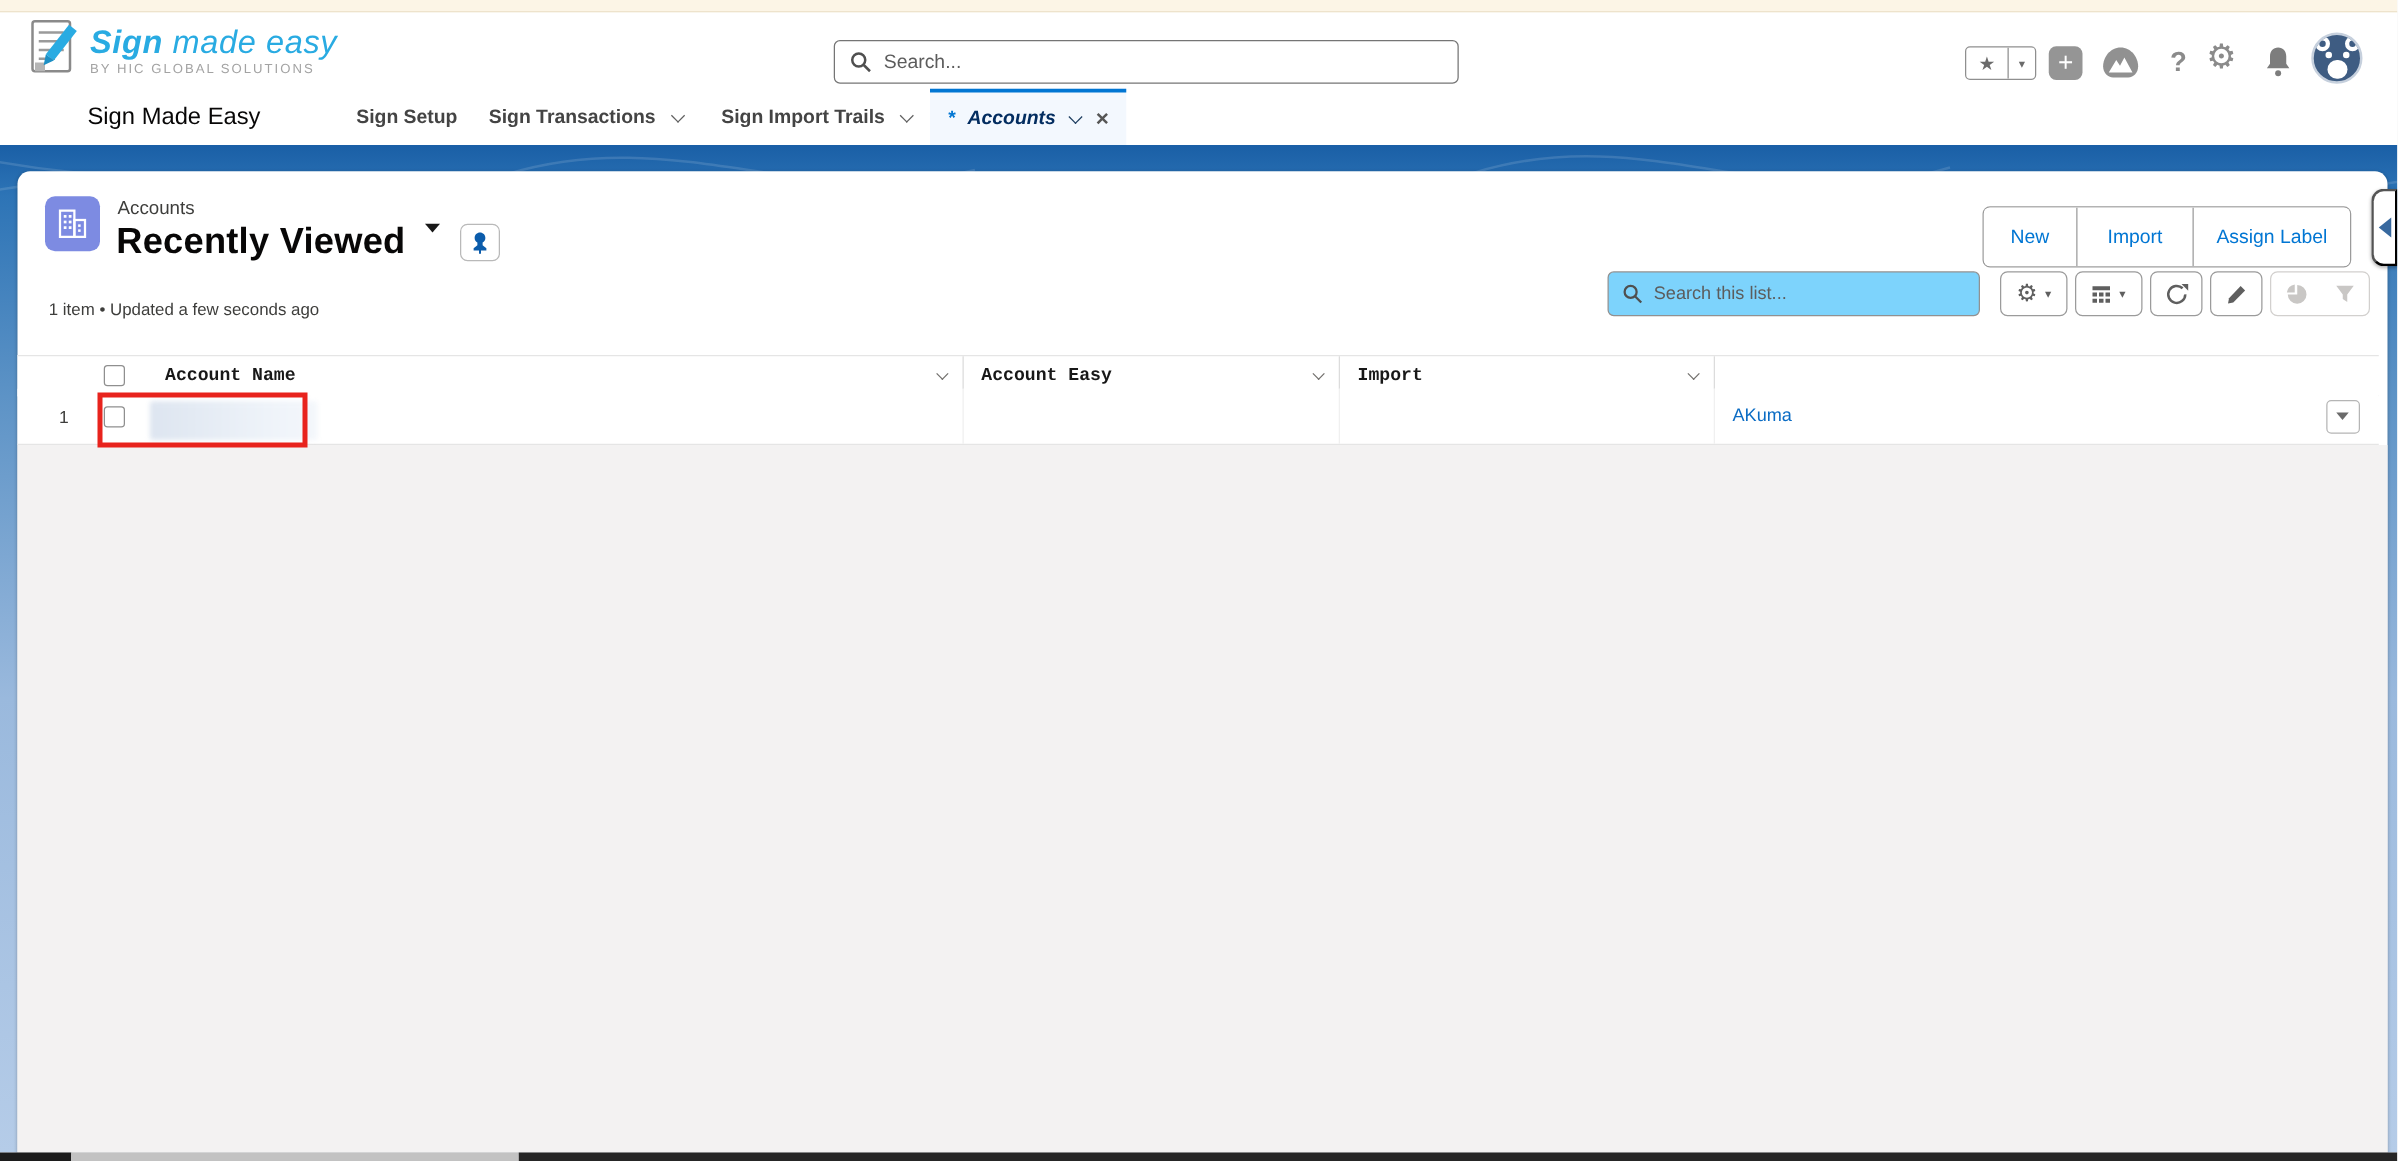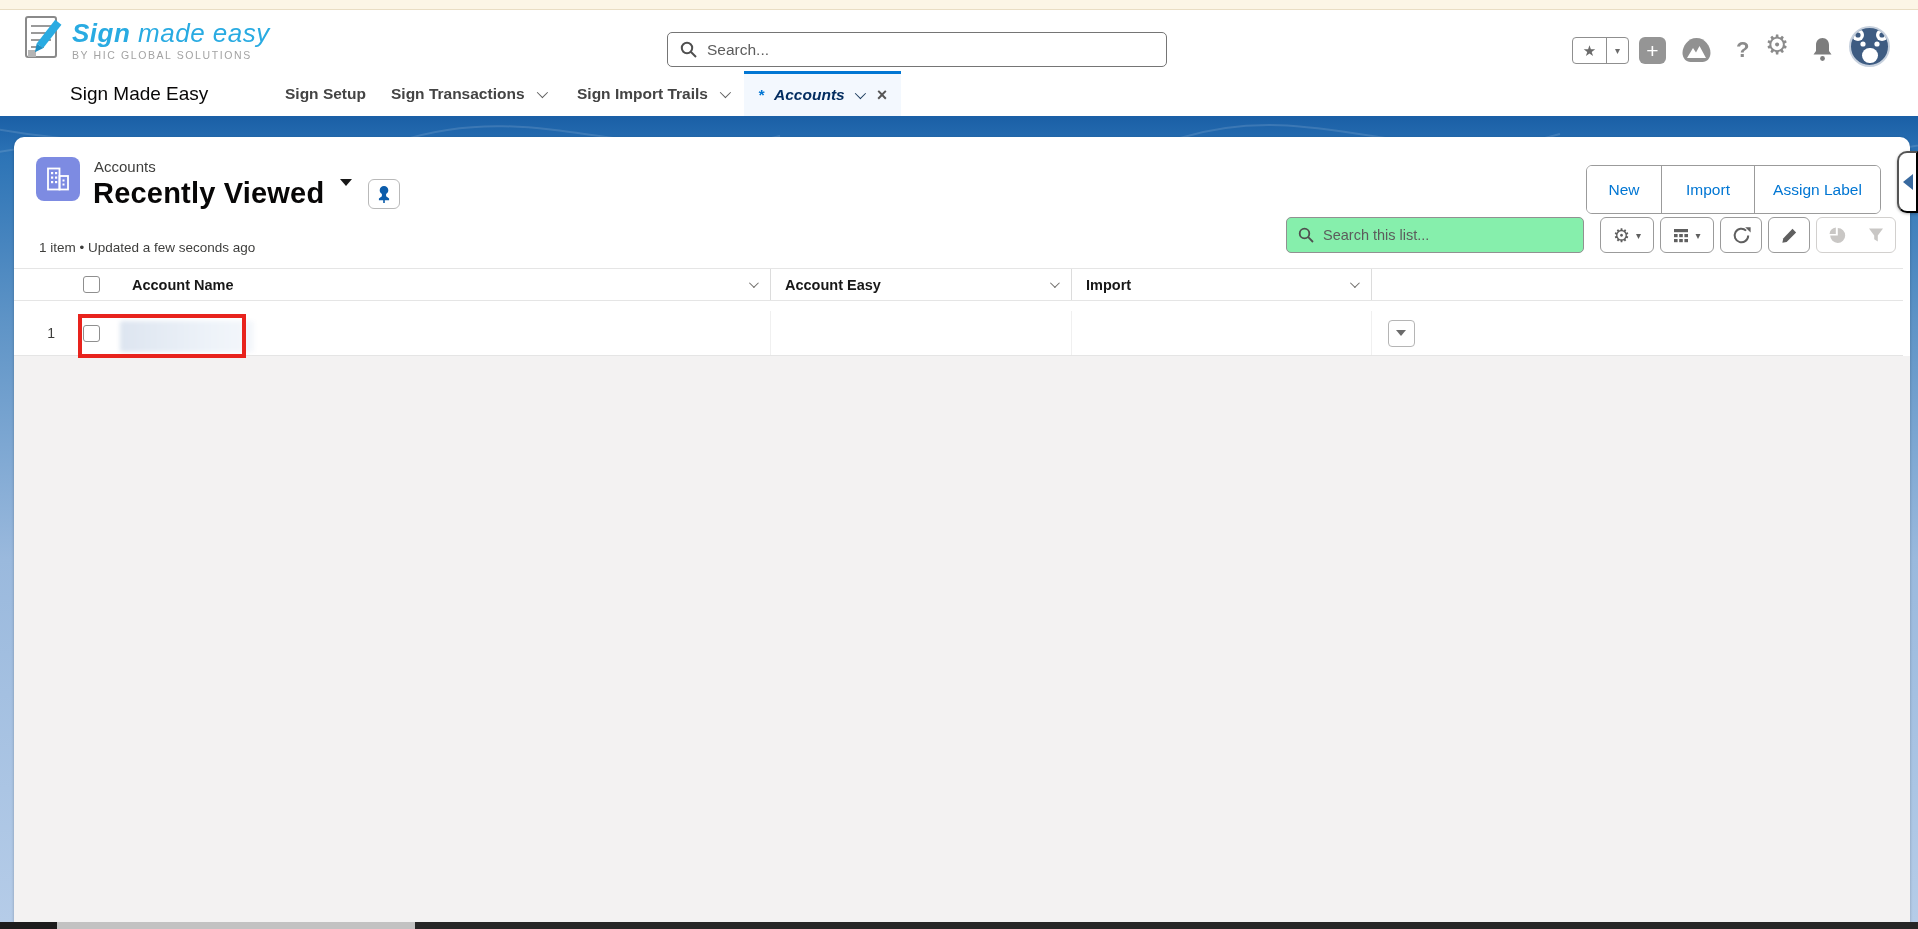--- a/index.html
+++ b/index.html
@@ -39,31 +39,31 @@
   .objicon { left:22px; top:20px; width:44px; height:44px; background:#7d8be2; border-radius:8px; display:flex; align-items:center; justify-content:center; }
   .objlabel { left:80px; top:21px; font-size:15px; color:#3e3e3c; }
   .lvrow { left:79px; top:40px; display:flex; align-items:center; gap:14px; }
   .lvname { font-size:29px; font-weight:bold; color:#080707; letter-spacing:.2px; }
   .tri { width:0; height:0; border-left:6px solid transparent; border-right:6px solid transparent; border-top:7px solid #181818; }
   .pinbtn { width:32px; height:30px; border:1px solid #b9b9b9; border-radius:6px; background:#fff; display:flex; align-items:center; justify-content:center; cursor:pointer; }
   .actions { left:1572px; top:28px; height:49px; display:flex; border:1px solid #9b9b9b; border-radius:6px; overflow:hidden; background:#fff; }
   .actions button { border:none; background:#fff; color:#0176d3; font-size:15.5px; font-family:inherit; cursor:pointer; height:100%; }
   .actions button + button { border-left:1px solid #9b9b9b; }
   .status { left:25px; top:103px; font-size:13.5px; color:#3e3e3c; }
-  .lsearch { left:1272px; top:80px; width:298px; height:36px; border:1px solid #919191; border-radius:5px; background:#86efac; display:flex; align-items:center; padding:0 11px; gap:9px; }
+  .lsearch { left:1272px; top:80px; width:298px; height:36px; border:1px solid #919191; border-radius:5px; background:#7dd3fc; display:flex; align-items:center; padding:0 11px; gap:9px; }
   .lsearch input { border:none; outline:none; flex:1; font-size:14.5px; color:#333; font-family:inherit; background:transparent; }
   .lsearch input::placeholder { color:#5c5c5c; }
   .tbtn { top:80px; height:36px; background:#fff; border:1px solid #9b9b9b; border-radius:6px; display:flex; align-items:center; justify-content:center; gap:6px; cursor:pointer; }
   .tbtn .caret { font-size:10px; color:#5f5f5f; }
   .tgroup { left:1802px; top:80px; width:80px; height:36px; display:flex; border:1px solid #d2d0ce; border-radius:6px; background:#fff; }
   .tgroup .cell { flex:1; display:flex; align-items:center; justify-content:center; }
   .tgroup .cell + .cell { border-left:1px solid #d2d0ce; }
 
   
-  .thead { left:0; top:131px; width:1889px; height:33px; display:flex; border-top:1px solid #e5e5e5; border-bottom:1px solid #e5e5e5; background:#fff; align-items:center; }
+  .thead { left:0; top:147px; width:1889px; height:33px; display:flex; border-top:1px solid #e5e5e5; border-bottom:1px solid #e5e5e5; background:#fff; align-items:center;font-family:Liberation Mono, monospace; }
   .trow  { left:0; top:174px; width:1889px; height:45px; display:flex; border-bottom:1px solid #e5e5e5; background:#fff; align-items:center; }
   .c-num { width:50px; display:flex; justify-content:flex-end; padding-right:9px; }
   .c-chk { width:54px; display:flex; justify-content:center; }
   .c-name { width:653px; } .c-site { width:301px; } .c-phone { width:300px; } .c-owner { width:473px; }
   .c-act { width:58px; display:flex; justify-content:center; }
   .hcell { display:flex; align-items:center; justify-content:space-between; padding:0 14px; font-size:14.5px; font-weight:bold; color:#181818; height:100%; }
   .hdiv { border-right:1px solid #dcdcdc; }
   .rdiv { border-right:1px solid #f0f0f0; }
   .cellpad { padding:0 14px; font-size:14.5px; color:#181818; }
   .cbox { width:17px; height:17px; border:1.5px solid #8f8f8f; border-radius:3px; background:#fff; cursor:pointer; }
@@ -326,20 +326,23 @@
         </div>
       <div class="c-name cellpad rdiv" style="height:100%; display:flex; align-items:center;">
           <span></span>
         </div>
       <div class="c-site cellpad rdiv" style="height:100%; display:flex; align-items:center;">
           <span></span>
         </div>
       <div class="c-phone cellpad rdiv" style="height:100%; display:flex; align-items:center;">
           <span></span>
         </div>
+      <div class="c-owner cellpad" style="height:100%; display:flex; align-items:center;">
+        <a class="link">AKuma</a>
+      </div>
       <div class="c-act">
         <button class="rowact">
           <span class="tri-sm"></span>
         </button>
       </div>
     </div>
 
     <div class="abs blur"></div>
     <div class="abs redbox"></div>
 

